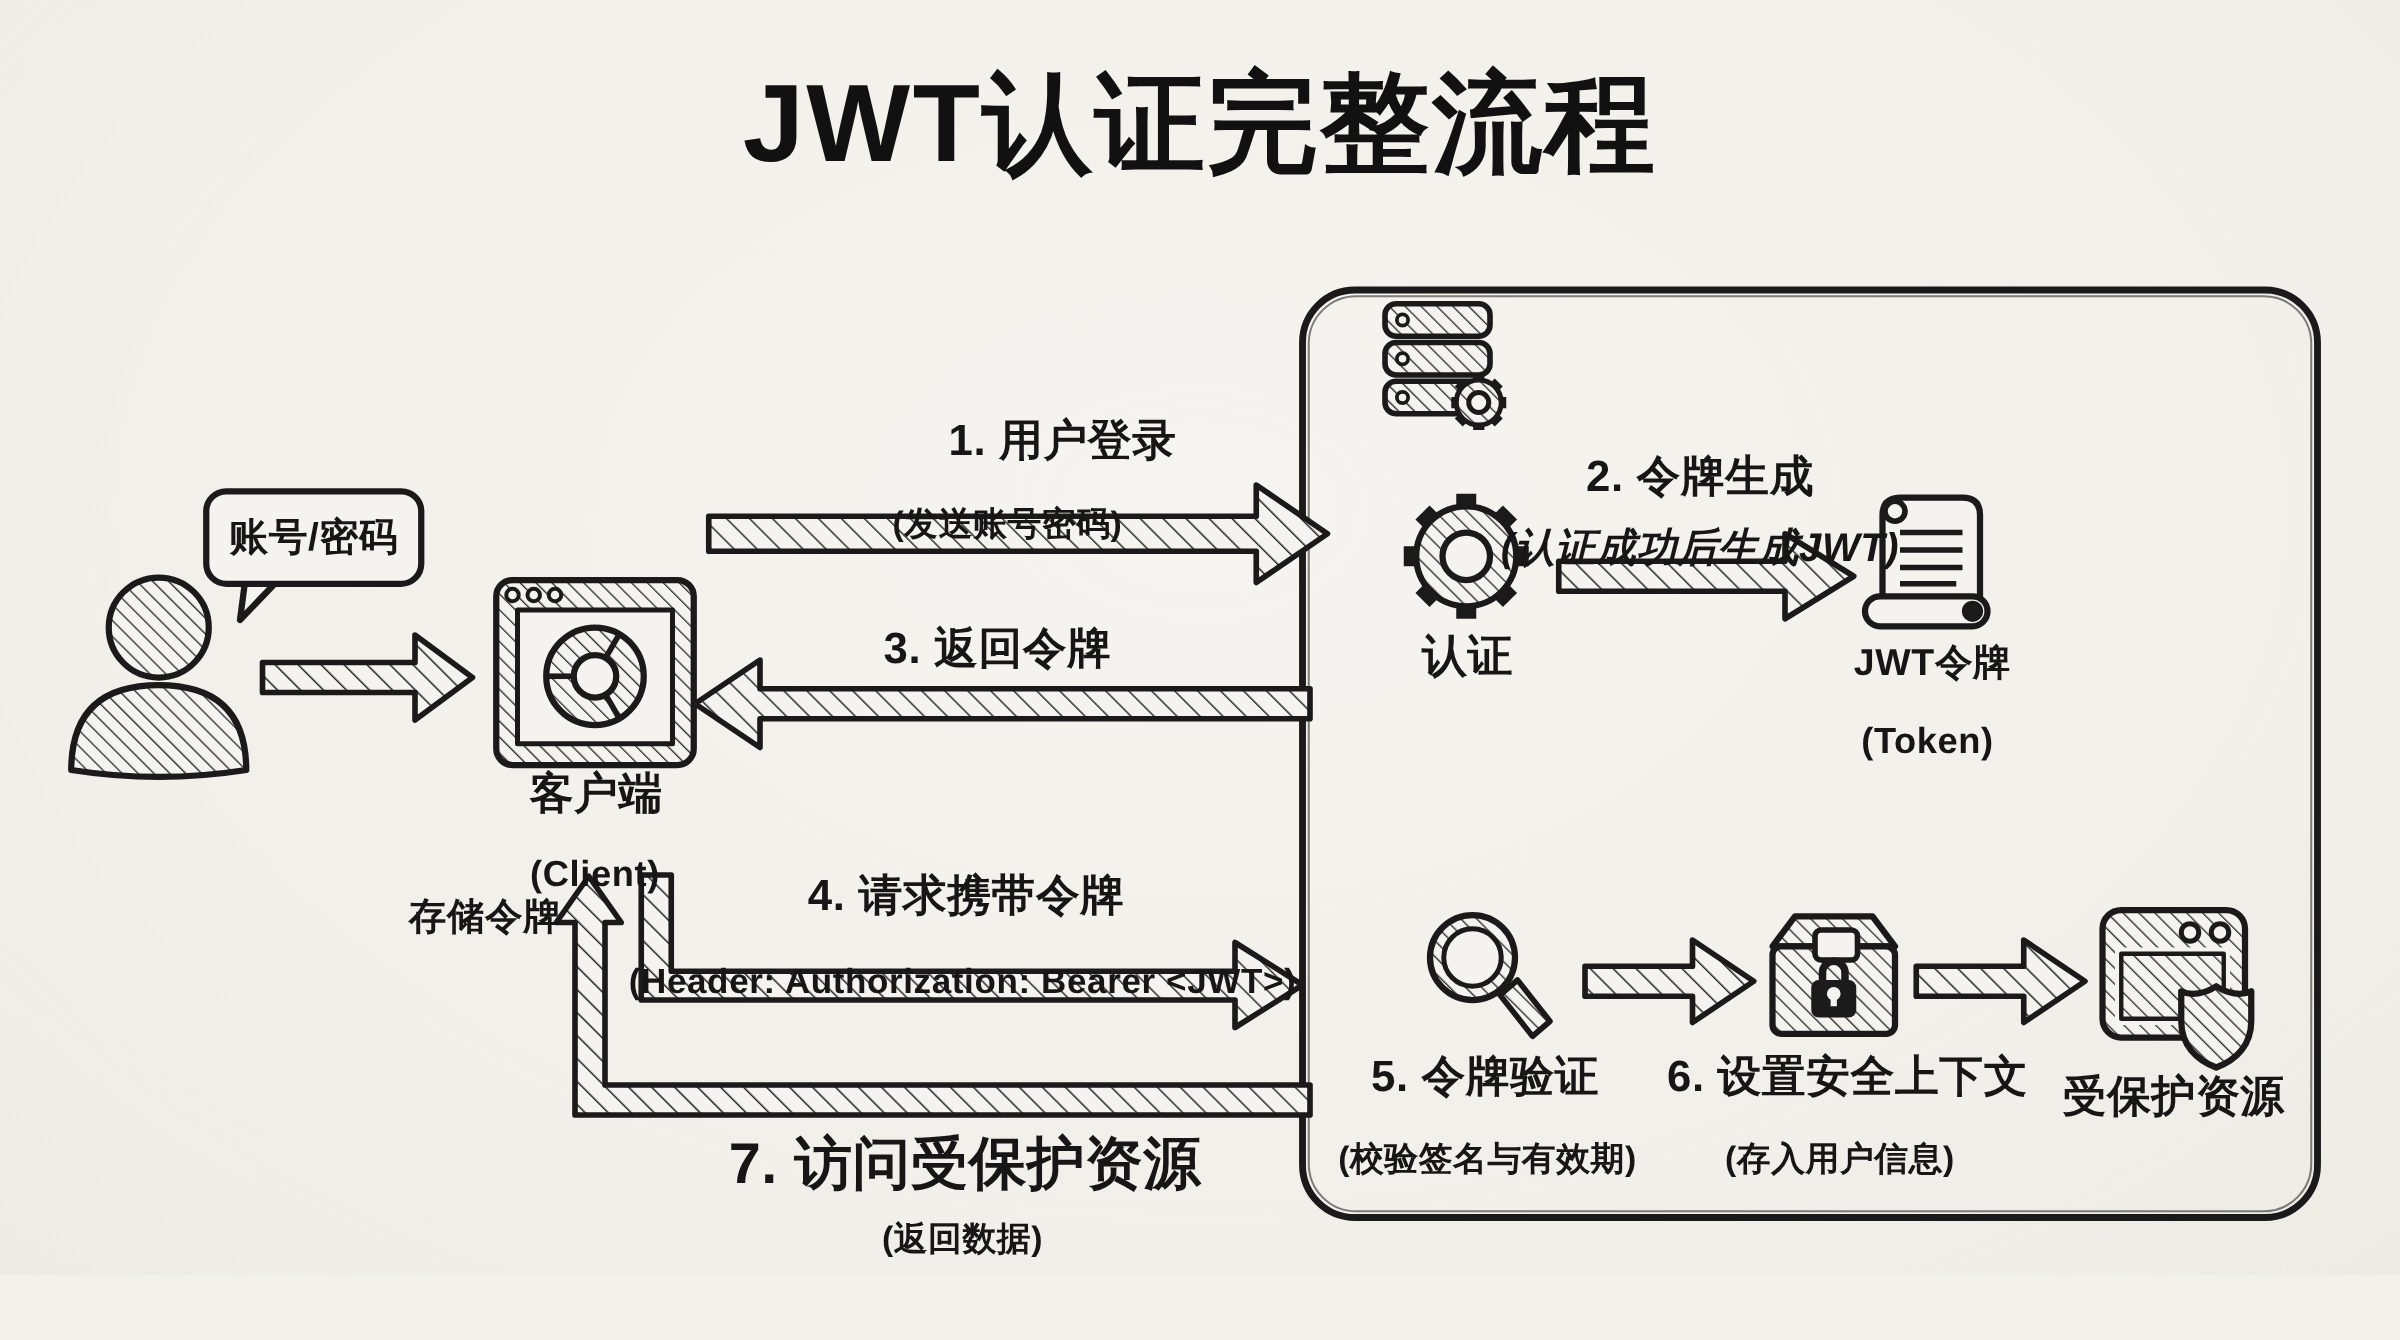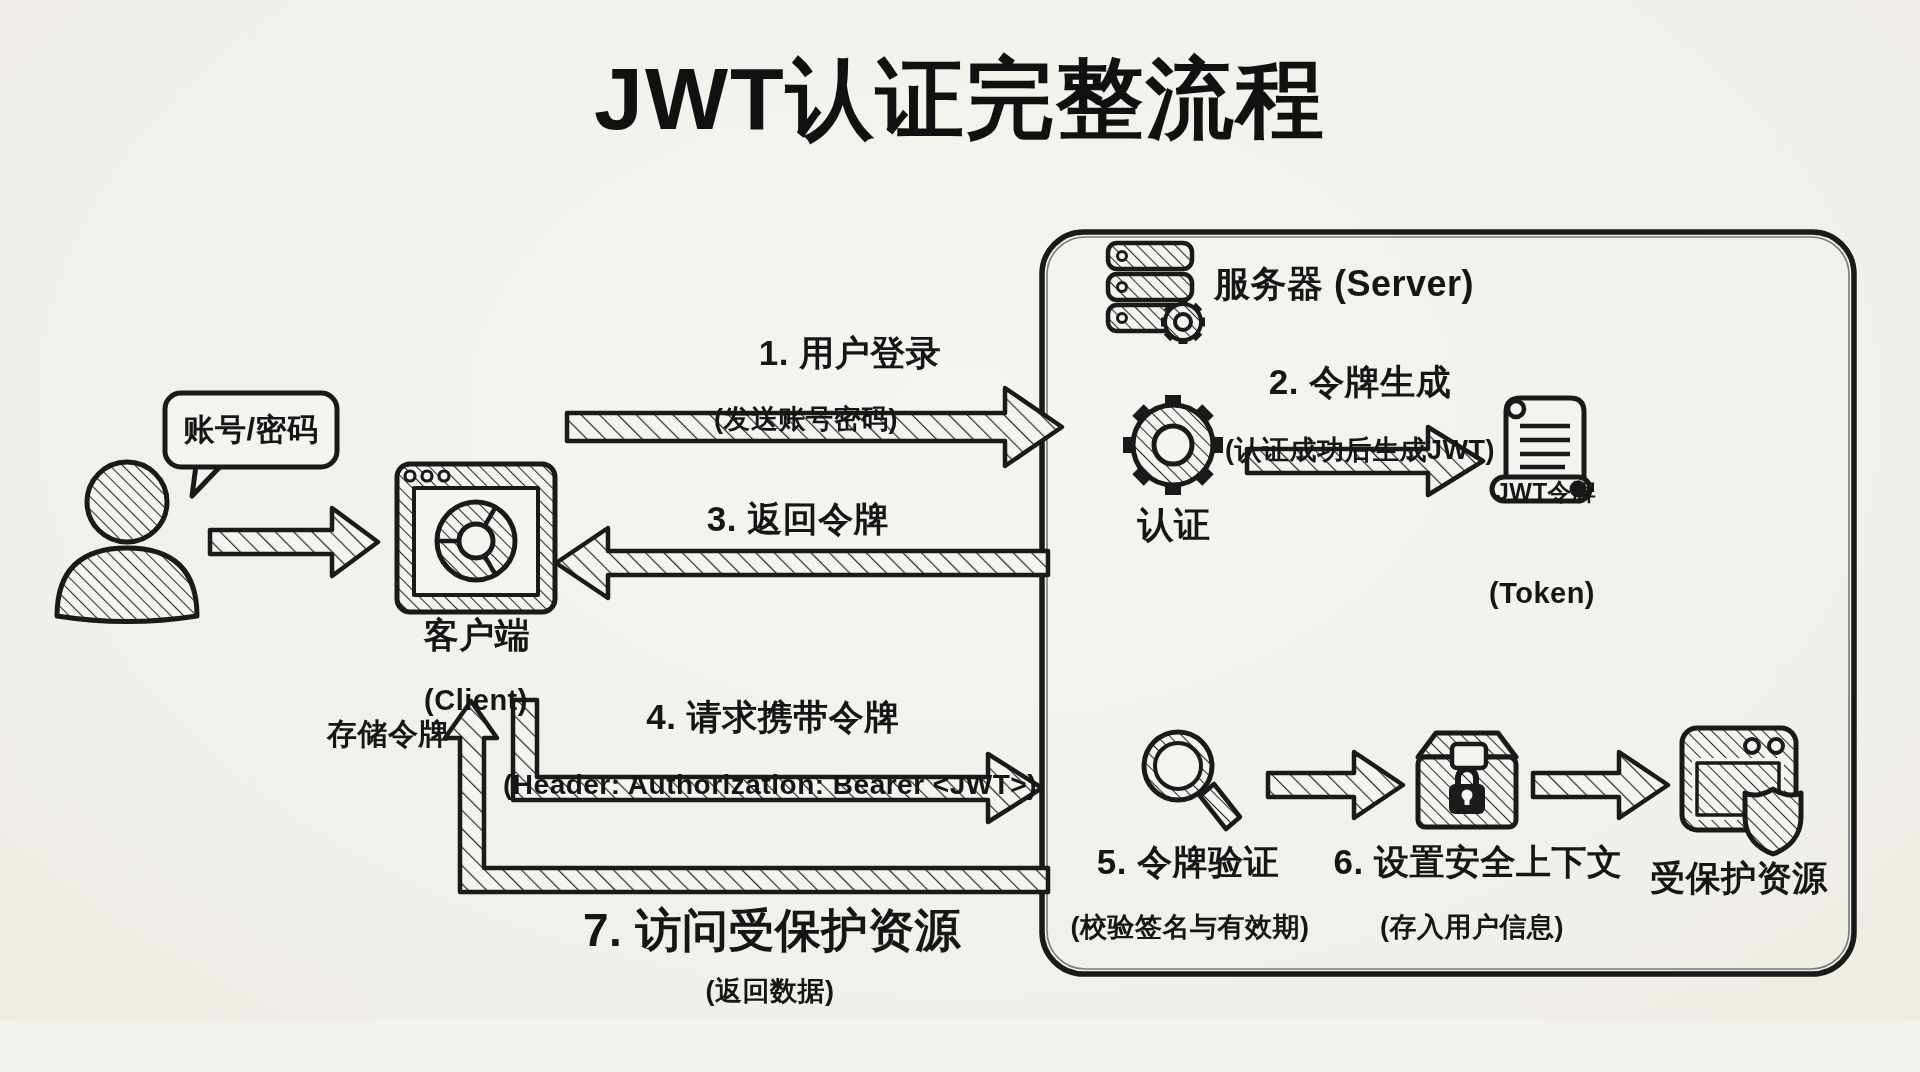--- a/index.html
+++ b/index.html
@@ -169,28 +169,27 @@
   <div class="label sub" style="left:770px;top:739px;font-size:28px;">(Header: Authorization: Bearer &lt;JWT&gt;)</div>
 
   <div class="label" style="left:772px;top:907px;font-size:46px;">7. 访问受保护资源</div>
   <div class="label sub" style="left:770px;top:946px;font-size:27px;">(返回数据)</div>
 
   <div class="label" style="left:388px;top:719px;font-size:30px;">存储令牌</div>
 
   <div class="label" style="left:477px;top:617px;font-size:35px;">客户端</div>
   <div class="label sub" style="left:476px;top:654px;font-size:29px;">(Client)</div>
 
-  <div class="label" style="left:1344px;top:266px;font-size:36px;">服务器 (Server)</div>
 
   <div class="label" style="left:1360px;top:364px;font-size:35px;">2. 令牌生成</div>
-  <div class="label sub" style="left:1360px;top:405px;font-size:27px;">(认证成功后生成JWT)</div>
+  <div class="label sub" style="left:1360px;top:390px;font-size:32px;font-style:italic;">(认证成功后生成JWT)</div>
 
   <div class="label" style="left:1174px;top:507px;font-size:36px;">认证</div>
 
-  <div class="label" style="left:1546px;top:480px;font-size:24px;">JWT令牌</div>
+  <div class="label" style="left:1546px;top:516px;font-size:30px;">JWT令牌</div>
   <div class="label sub" style="left:1542px;top:547px;font-size:29px;">(Token)</div>
 
   <div class="label" style="left:1188px;top:844px;font-size:35px;">5. 令牌验证</div>
   <div class="label sub" style="left:1190px;top:882px;font-size:27px;">(校验签名与有效期)</div>
 
   <div class="label" style="left:1478px;top:844px;font-size:35px;">6. 设置安全上下文</div>
   <div class="label sub" style="left:1472px;top:882px;font-size:27px;">(存入用户信息)</div>
 
   <div class="label" style="left:1739px;top:860px;font-size:35px;">受保护资源</div>
 </div>

